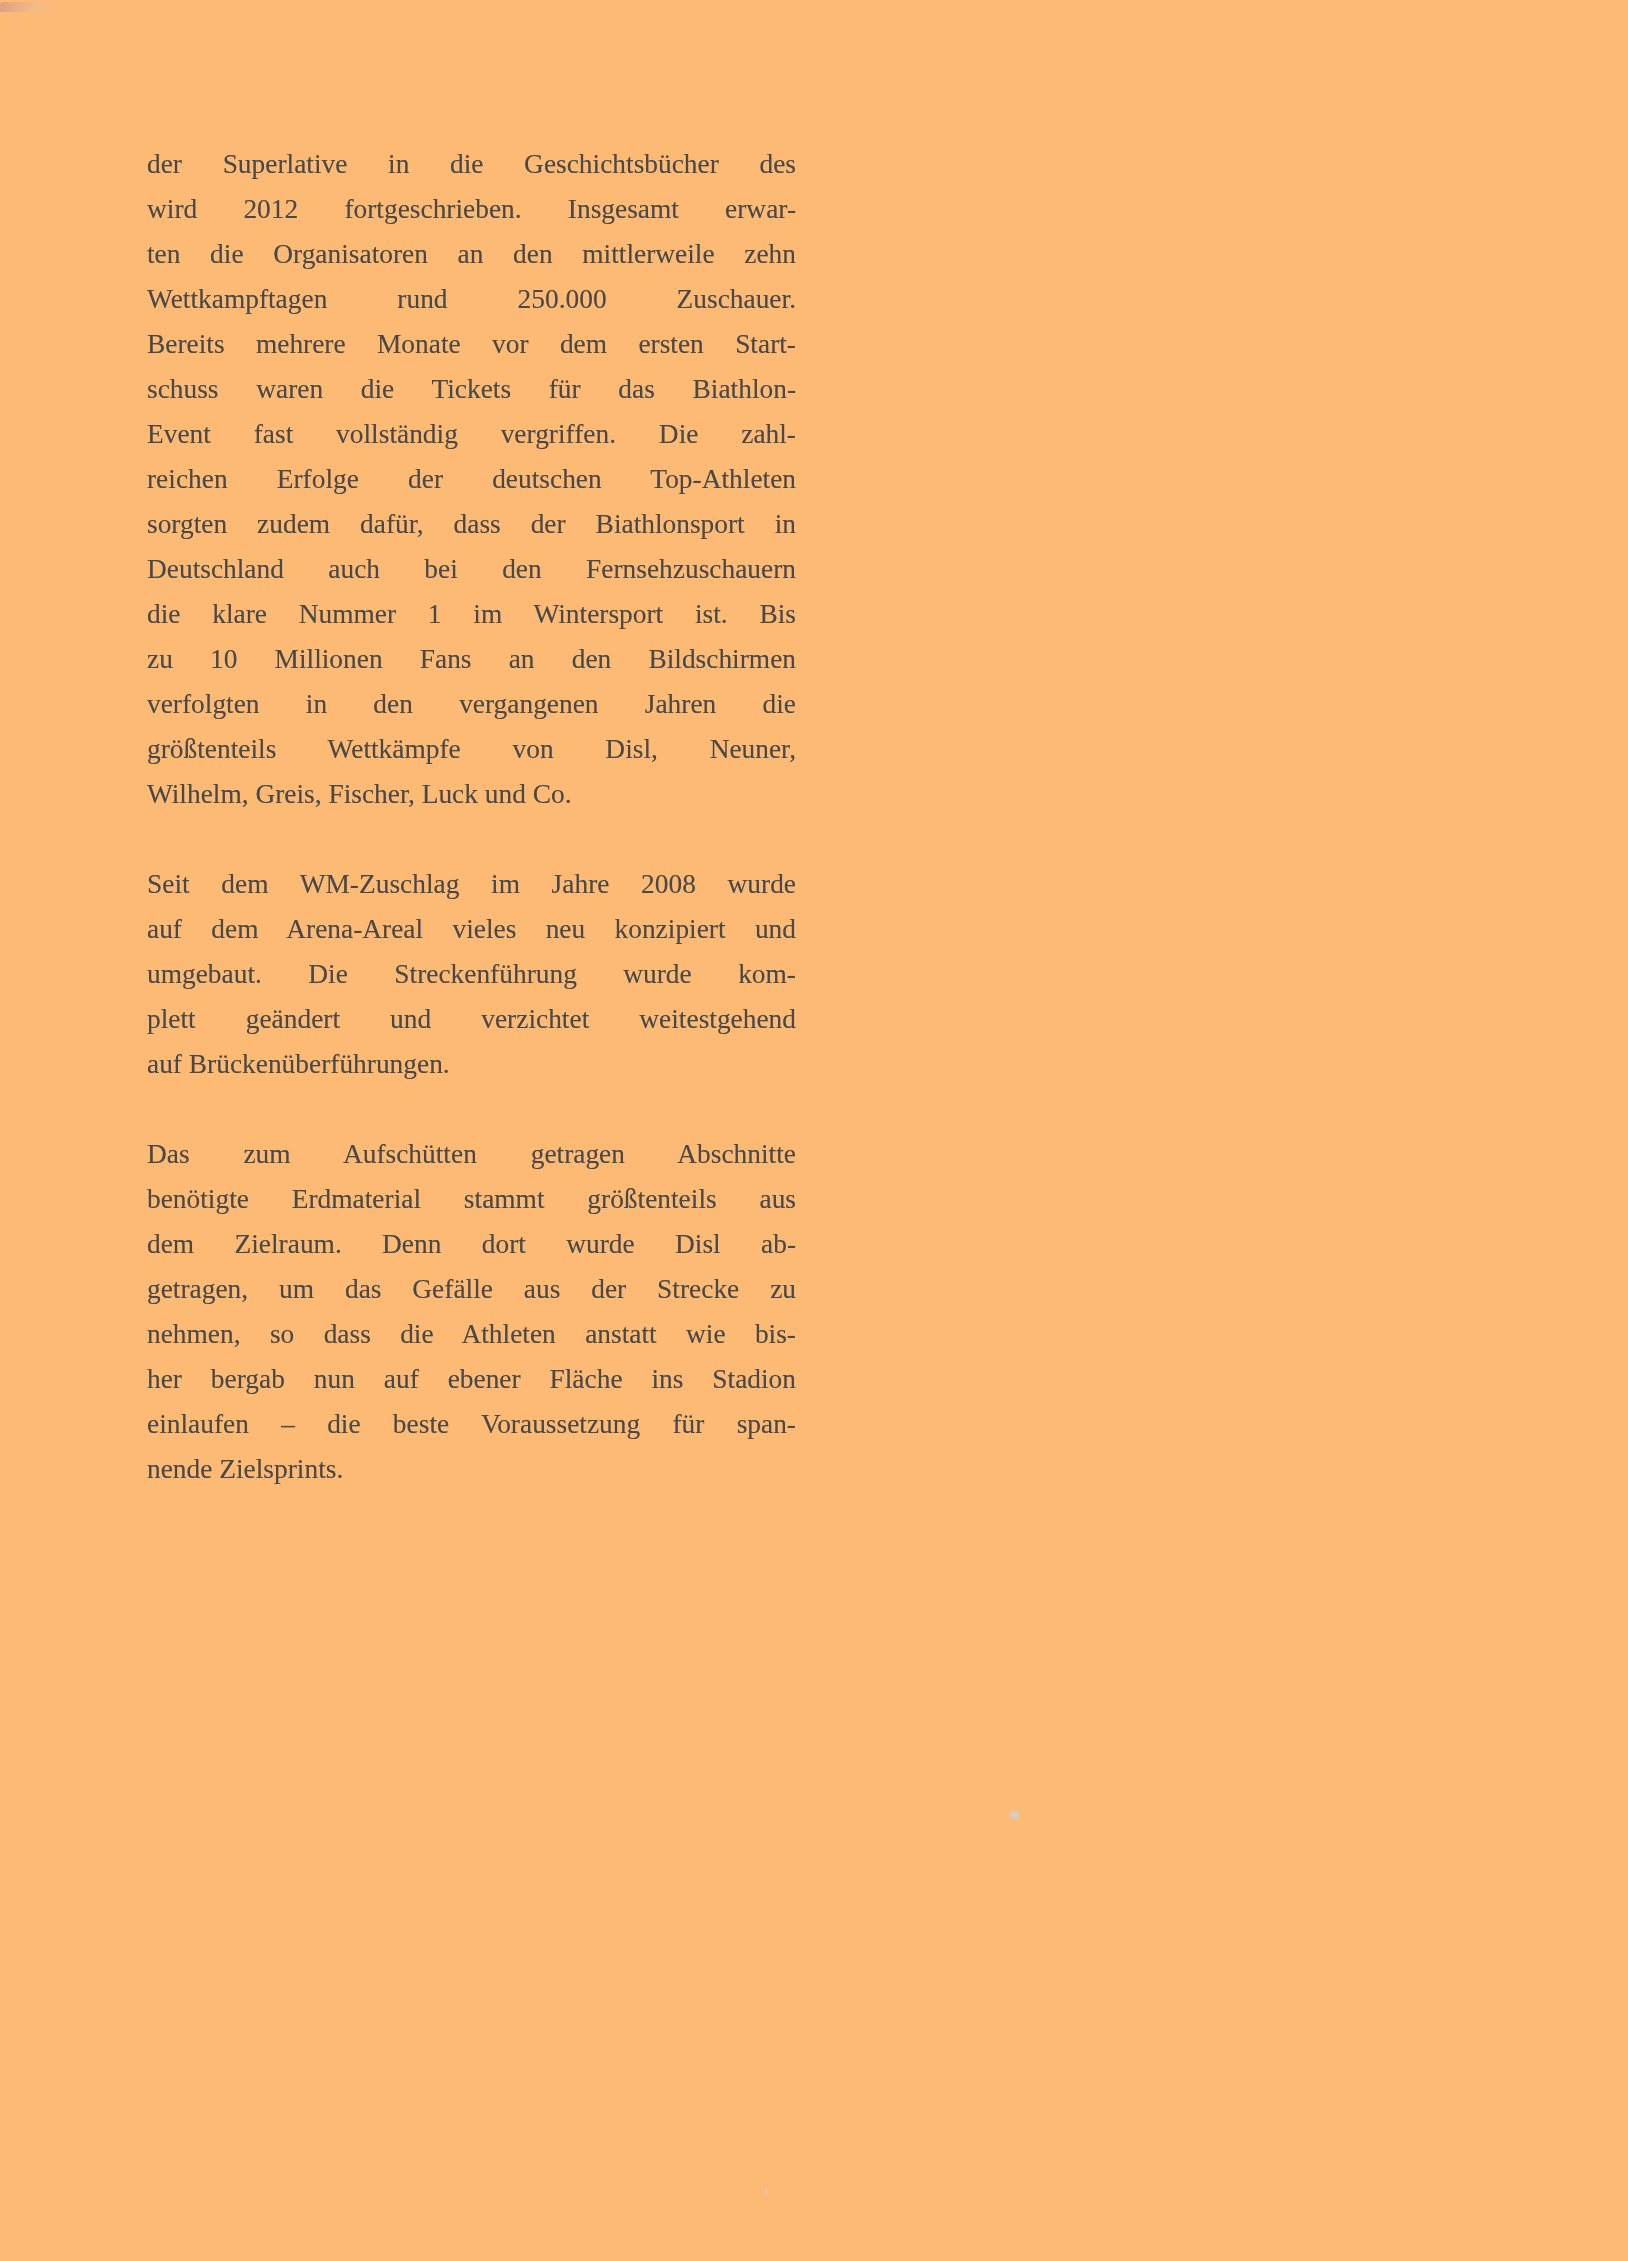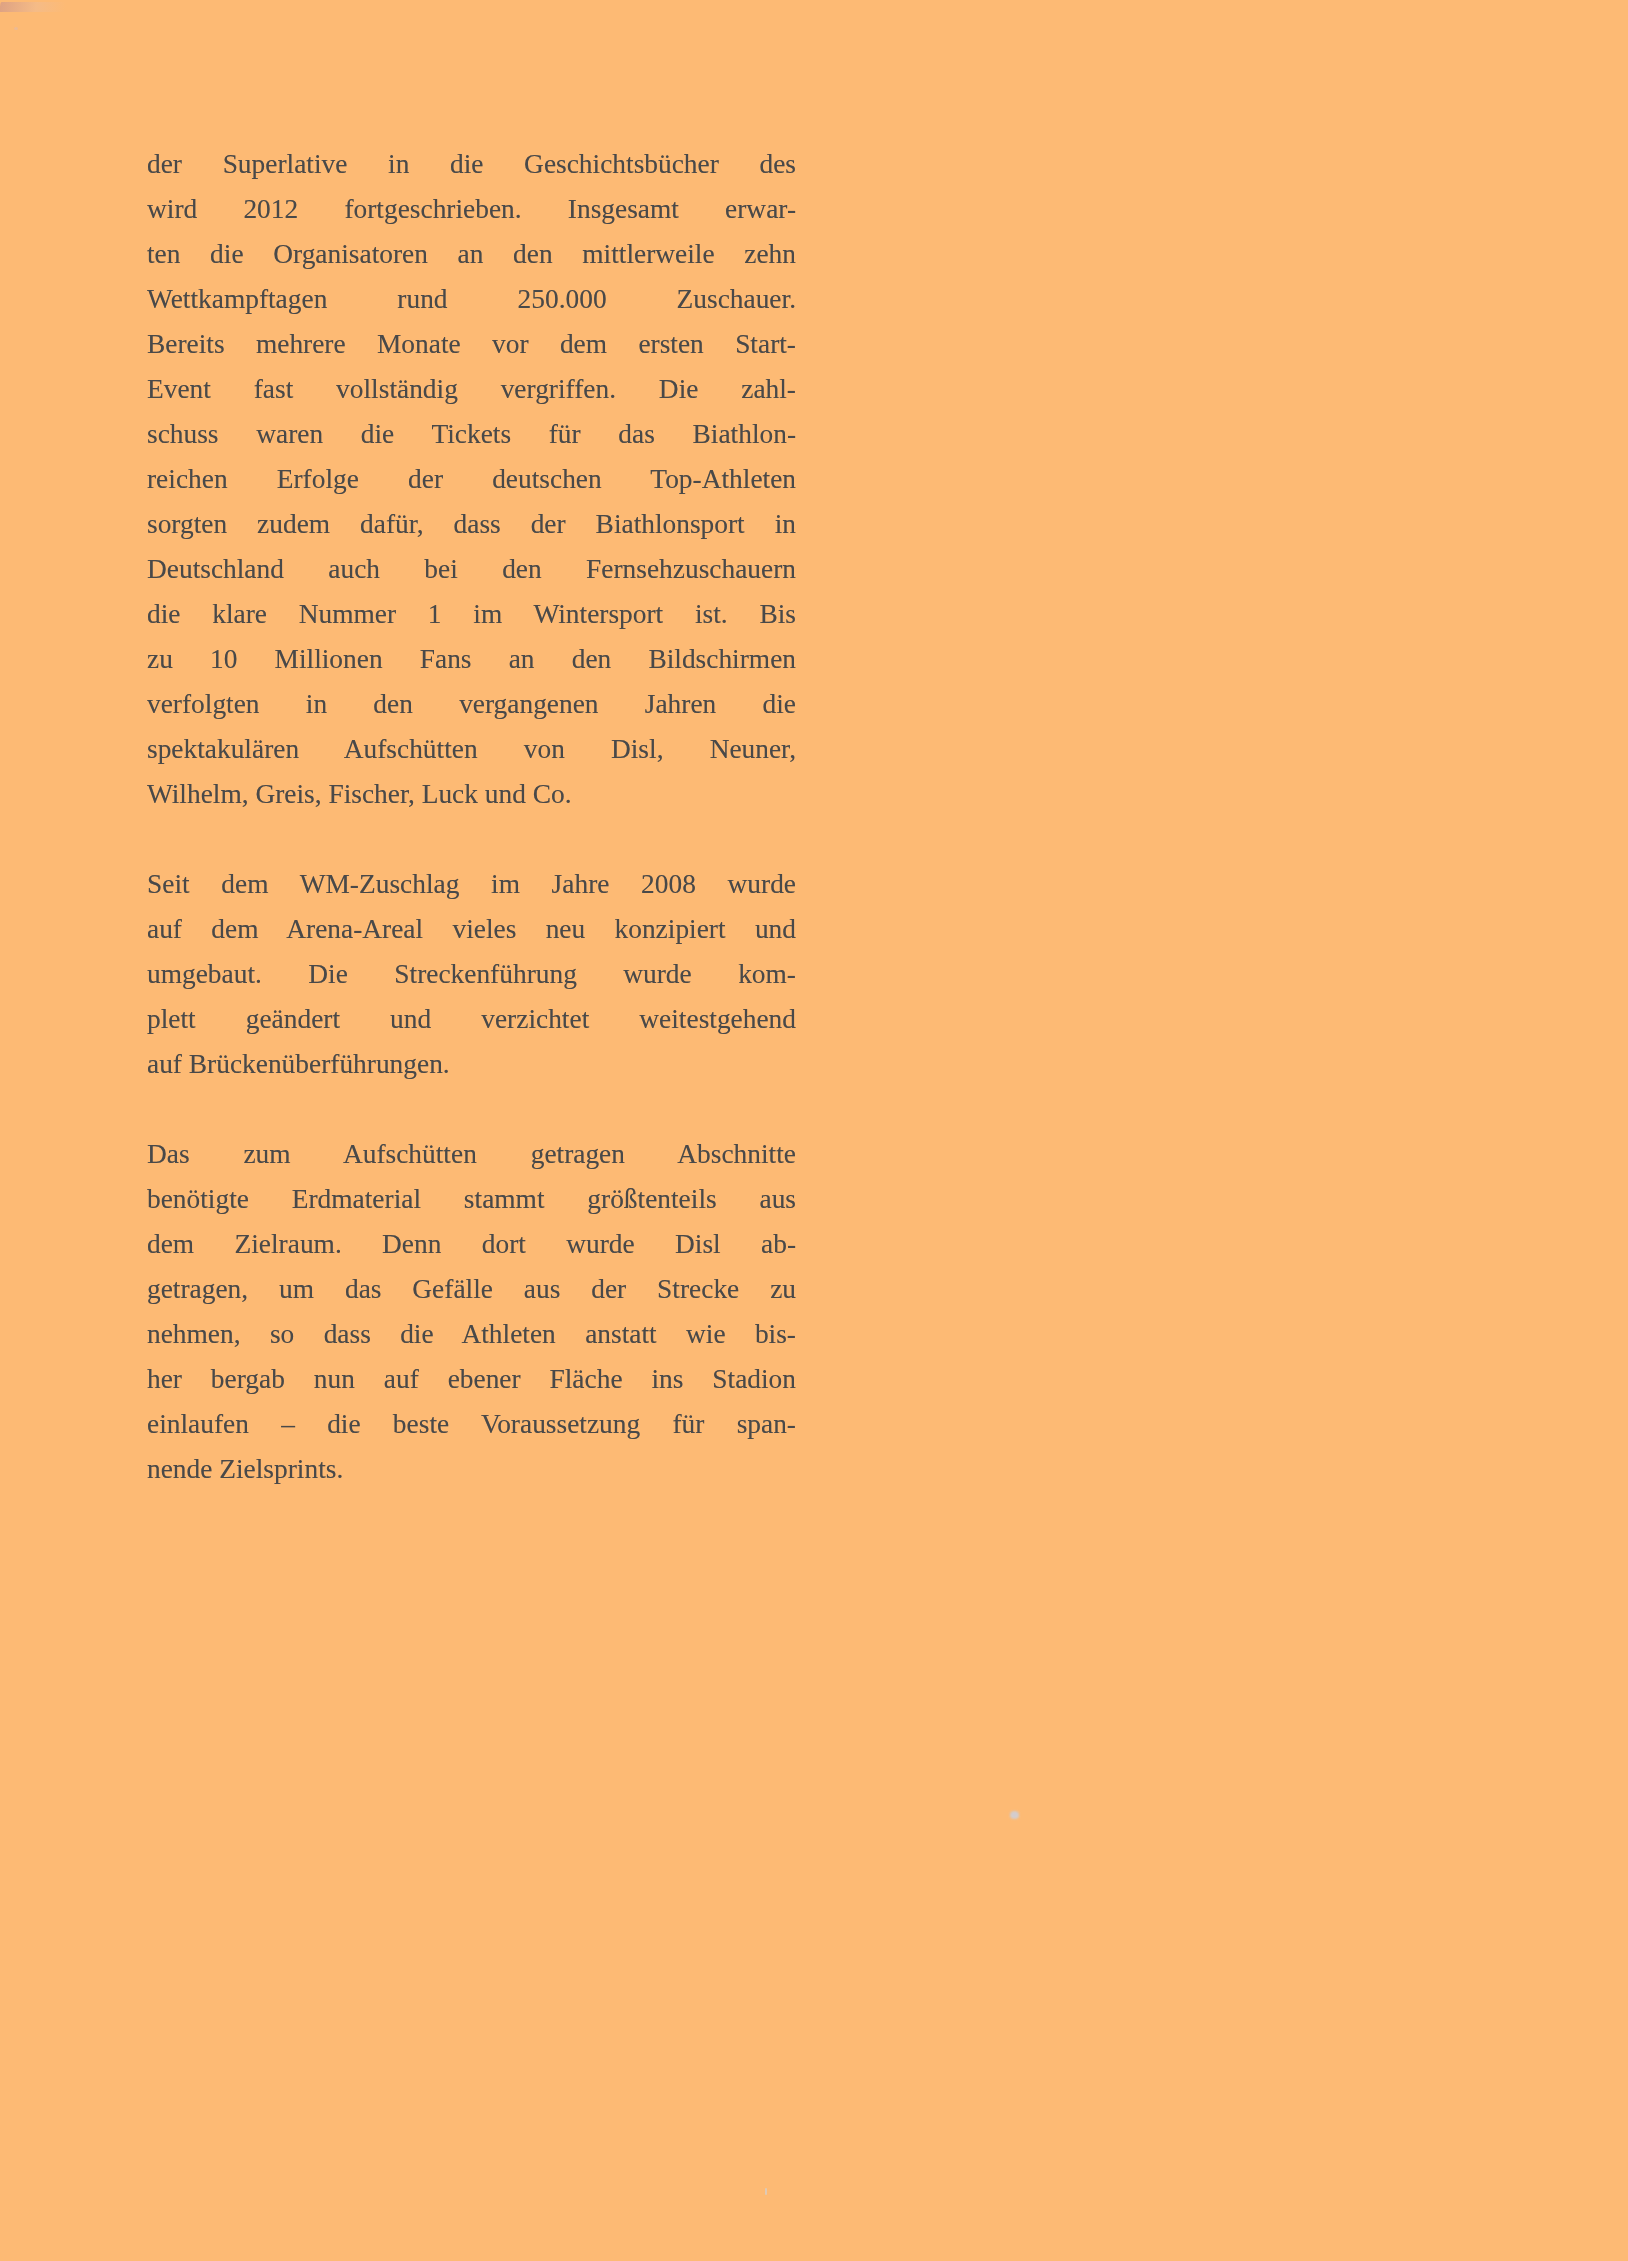--- a/index.html
+++ b/index.html
@@ -92,29 +92,29 @@
   <div class="corner-mark"></div>
   <div class="corner-dot"></div>
 
   <main class="text-column">
       <div class="paragraph">
         <div class="line">der Superlative in die Geschichtsbücher des</div>
         <div class="line">wird 2012 fortgeschrieben. Insgesamt erwar-</div>
         <div class="line">ten die Organisatoren an den mittlerweile zehn</div>
         <div class="line">Wettkampftagen rund 250.000 Zuschauer.</div>
         <div class="line">Bereits mehrere Monate vor dem ersten Start-</div>
+        <div class="line">schuss waren die Tickets für das Biathlon-</div>
         <div class="line">Event fast vollständig vergriffen. Die zahl-</div>
-        <div class="line">schuss waren die Tickets für das Biathlon-</div>
         <div class="line">reichen Erfolge der deutschen Top-Athleten</div>
         <div class="line">sorgten zudem dafür, dass der Biathlonsport in</div>
         <div class="line">Deutschland auch bei den Fernsehzuschauern</div>
         <div class="line">die klare Nummer 1 im Wintersport ist. Bis</div>
         <div class="line">zu 10 Millionen Fans an den Bildschirmen</div>
         <div class="line">verfolgten in den vergangenen Jahren die</div>
-        <div class="line">spektakulären Aufschütten von Disl, Neuner,</div>
+        <div class="line">größtenteils Wettkämpfe von Disl, Neuner,</div>
         <div class="line last">Wilhelm, Greis, Fischer, Luck und Co.</div>
       </div>
       <div class="paragraph">
         <div class="line">Seit dem WM-Zuschlag im Jahre 2008 wurde</div>
         <div class="line">auf dem Arena-Areal vieles neu konzipiert und</div>
         <div class="line">umgebaut. Die Streckenführung wurde kom-</div>
         <div class="line">plett geändert und verzichtet weitestgehend</div>
         <div class="line last">auf Brückenüberführungen.</div>
       </div>
       <div class="paragraph">

